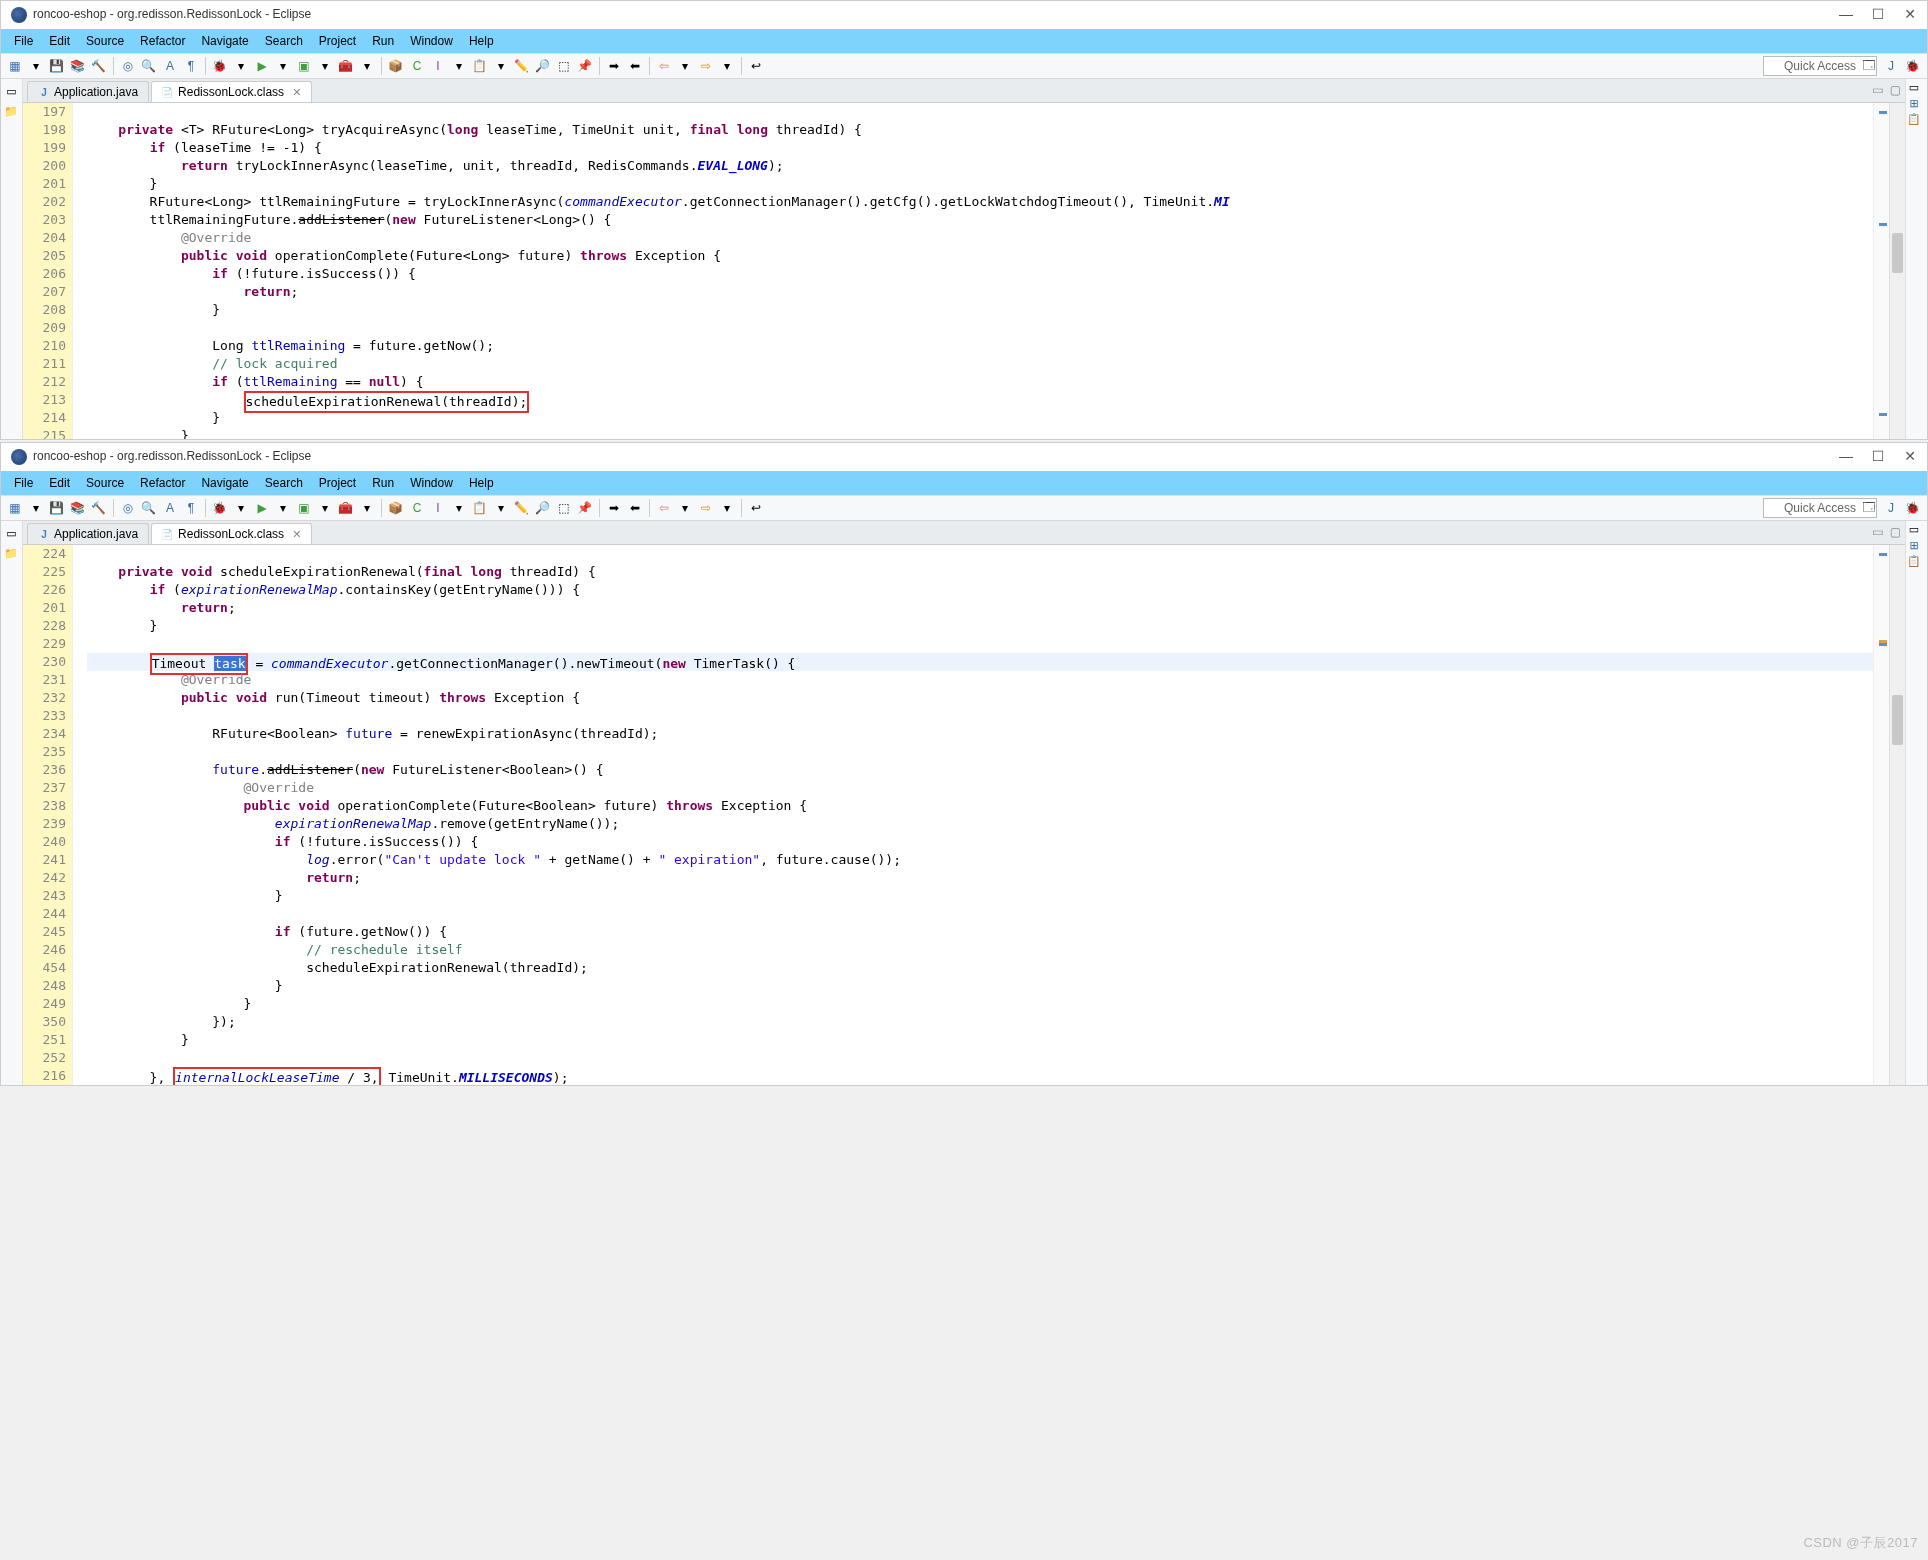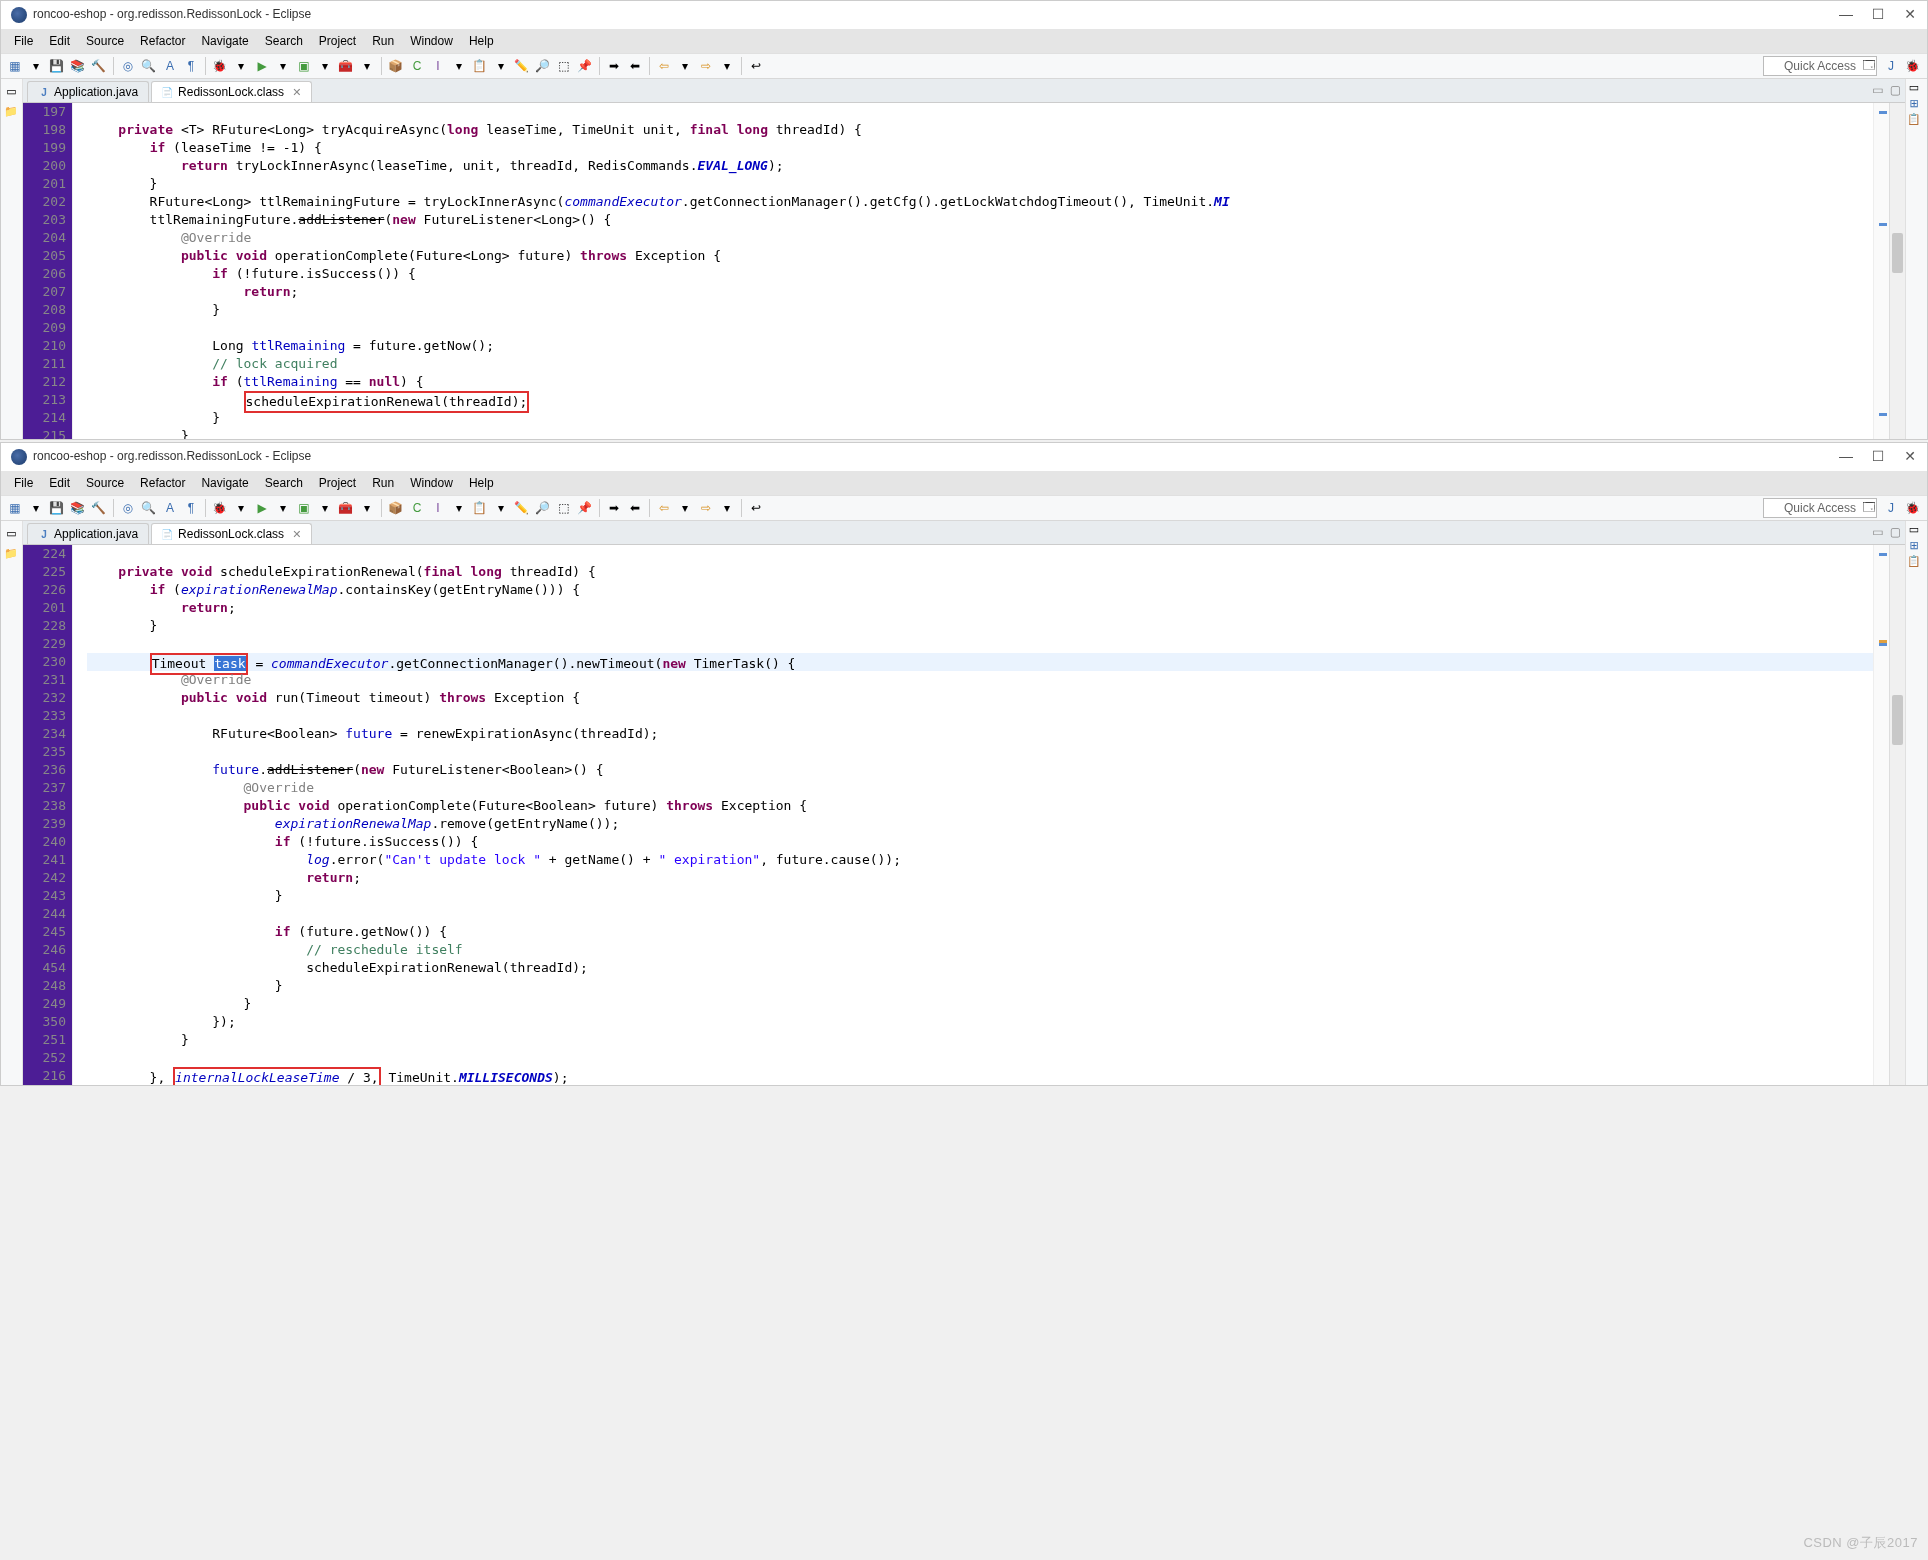--- a/index.html
+++ b/index.html
@@ -3,40 +3,40 @@
 <meta charset="utf-8">
 <style>
 *{margin:0;padding:0;box-sizing:border-box}
 body{font-family:"Segoe UI",Tahoma,sans-serif;font-size:12px;background:#f0f0f0;color:#000}
 .window{background:#fff;border:1px solid #ccc;margin-bottom:2px}
 .titlebar{display:flex;align-items:flex-start;padding:6px 10px;background:#fff}
 .titlebar-icon{width:16px;height:16px;border-radius:50%;background:radial-gradient(circle at 40% 40%,#4a6da8,#1a3a6a);margin-right:6px}
 .titlebar-text{flex:1;color:#333;font-size:12px}
 .win-controls{display:flex;gap:18px;align-items:center}
 .win-btn{width:14px;height:14px;display:flex;align-items:center;justify-content:center;color:#555;font-size:14px}
-.menubar{display:flex;gap:2px;padding:2px 6px;background:#e5e5e5;border-bottom:1px solid #e0e0e0}
+.menubar{display:flex;gap:2px;padding:2px 6px;background:#7dd3fc;border-bottom:1px solid #e0e0e0}
 .menu-item{padding:3px 7px;cursor:default}
 .toolbar{display:flex;align-items:center;padding:2px 4px;background:#f7f8f9;border-bottom:1px solid #d8d8d8;gap:1px;position:relative}
 .tbtn{width:20px;height:20px;display:inline-flex;align-items:center;justify-content:center;font-size:12px}
 .tsep{width:1px;height:18px;background:#ccc;margin:0 3px}
 .quick-access{position:absolute;right:50px;border:1px solid #bbb;padding:2px 20px;background:#fff;color:#666;font-size:12px}
 .right-icons{position:absolute;right:4px;display:flex;gap:2px}
 .main{display:flex;height:360px;position:relative}
 .main2{display:flex;height:564px;position:relative}
 .left-gutter{width:22px;background:#f7f8f9;border-right:1px solid #e0e0e0;display:flex;flex-direction:column;align-items:center;gap:4px;padding-top:4px}
 .gut-icon{width:16px;height:16px;font-size:11px;display:flex;align-items:center;justify-content:center}
 .editor-area{flex:1;display:flex;flex-direction:column;background:#fff;overflow:hidden}
 .tabbar{display:flex;background:#e8ecef;border-bottom:1px solid #ccc;padding-left:4px;position:relative;height:24px;align-items:flex-end}
 .tab{display:flex;align-items:center;gap:4px;padding:3px 10px;background:#e8ecef;border:1px solid #ccc;border-bottom:none;margin-right:2px;border-radius:3px 3px 0 0;font-size:12px}
 .tab.active{background:#fff}
 .tab-icon{width:12px;height:12px;display:inline-flex;align-items:center;justify-content:center;font-size:10px}
 .tab-close{margin-left:4px;color:#888;font-size:11px}
 .tabbar-right{position:absolute;right:4px;top:4px;display:flex;gap:6px;color:#888}
 .code-container{display:flex;flex:1;overflow:hidden;font-family:Consolas,monospace;font-size:13px;line-height:18px}
-.lineno{width:50px;background:#4c1d95;color:#888;text-align:right;padding-right:6px;user-select:none;border-right:1px solid #eee}
+.lineno{width:50px;background:#fef9c3;color:#888;text-align:right;padding-right:6px;user-select:none;border-right:1px solid #eee}
 .lineno div{height:18px}
 .fold-gutter{width:12px;background:#fff}
 .code{flex:1;white-space:pre;padding-left:2px;position:relative}
 .code .line{height:18px}
 .right-gutter{width:22px;background:#f7f8f9;border-left:1px solid #e0e0e0}
 .right-markers{width:16px;background:#fafafa;border-left:1px solid #eee;position:relative}
 .kw{color:#7f0055;font-weight:bold}
 .str{color:#2a00ff}
 .cmt{color:#3f7f5f}
 .ann{color:#808080}

